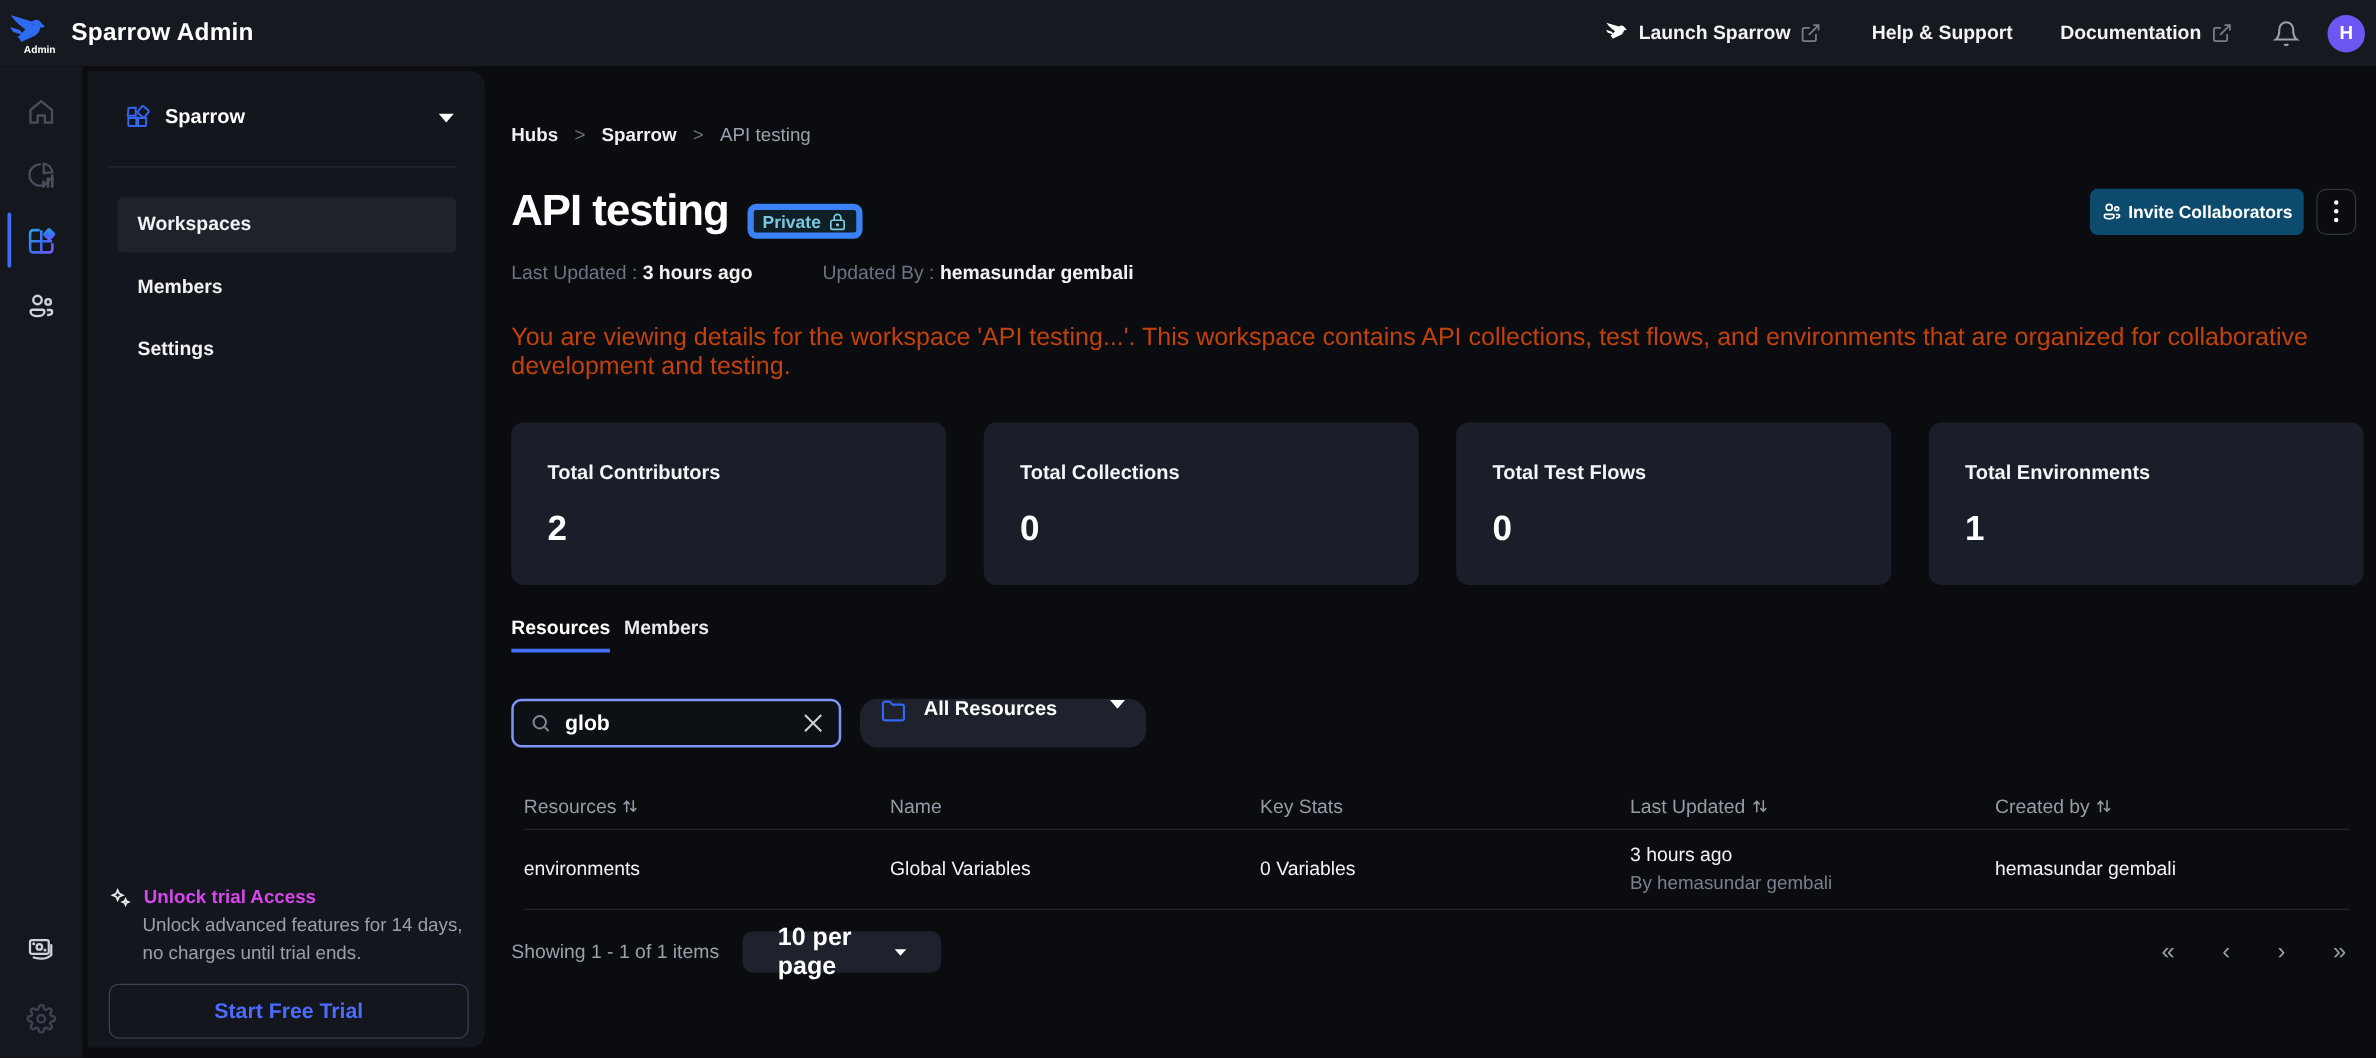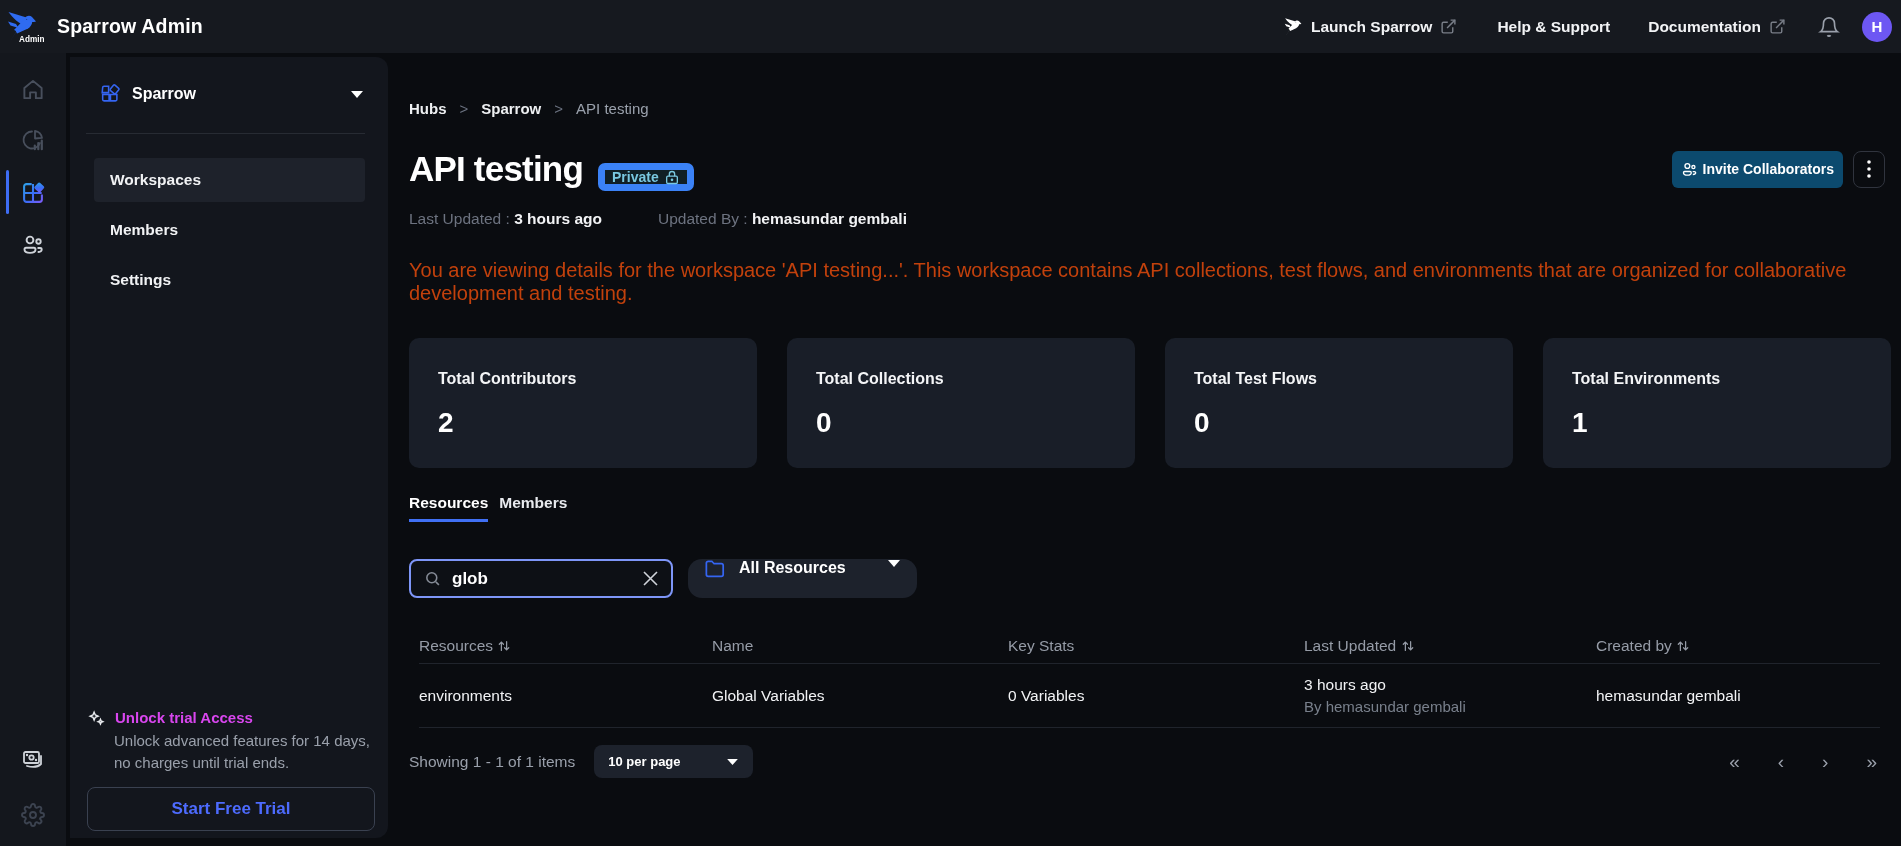--- a/index.html
+++ b/index.html
@@ -29,21 +29,21 @@
 .trialhead { display:flex; align-items:flex-start; gap:9px; font-size:15px; font-weight:700; color:#d946ef; }
 .trialdesc { color:#9aa0ab; font-size:15px; line-height:22px; margin:2px 0 0 27px; }
 .trialbtn { margin:13px 0 0 0px; width:288px; height:44px; border:1px solid #3a4150; border-radius:8px; display:flex; align-items:center; justify-content:center; color:#4d6bfe; font-size:17px; font-weight:600; }
 
 .main { position:absolute; top:53px; left:388px; width:1513px; height:793px; }
 .crumbs { margin:47px 0 0 21px; font-size:15px; color:#6b7280; display:flex; gap:13px; align-items:center; }
 .crumbs .w { color:#eef0f2; font-weight:600; }
 .crumbs .last { color:#9aa1ac; }
 .titlerow { margin:30px 16px 0 21px; display:flex; align-items:center; }
 h1 { font-size:35px; font-weight:700; letter-spacing:-0.8px; }
-.badge { margin-left:15px; margin-top:16px; display:flex; align-items:center; gap:5px; border:7px solid #3b82f6; background:#101f25; color:#79c8e0; font-size:14px; font-weight:600; padding:0 7px; height:28px; border-radius:7px; }
+.badge { margin-left:15px; margin-top:16px; display:flex; align-items:center; gap:5px; border:5px solid #3b82f6; background:#101f25; color:#79c8e0; font-size:14px; font-weight:600; padding:0 7px; height:28px; border-radius:7px; }
 .hdrbtns { margin-left:auto; display:flex; gap:10px; }
 .invite { height:37px; background:#0c4a6e; border-radius:6px; display:flex; align-items:center; gap:5px; padding:0 9px; font-size:14px; font-weight:600; color:#fff; }
 .kebab { width:32px; height:37px; border:1px solid #30343e; border-radius:8px; display:flex; align-items:center; justify-content:center; }
 .metarow { margin:19px 0 0 21px; font-size:15.5px; color:#6d7380; display:flex; gap:56px; }
 .metarow b { color:#f2f3f5; font-weight:700; }
 .desc { margin:31px 0 0 21px; font-size:20px; color:#c2410c; }
 .cards { margin:33px 0 0 21px; display:flex; gap:30px; }
 .card { width:348px; height:130px; background:#191e28; border-radius:10px; padding:32px 0 0 29px; }
 .card .ct { font-size:16px; font-weight:700; color:#f4f5f7; }
 .card .cv { font-size:28px; font-weight:700; margin-top:19px; }
@@ -56,21 +56,21 @@
 .search .x { margin-left:auto; }
 .dropdown { width:229px; height:39px; background:#1d222c; border-radius:14px; display:flex; align-items:flex-start; padding:0 16px; }
 .dropdown .dt { font-size:16px; font-weight:700; margin-left:13px; }
 .dropdown .caret { margin-left:auto; }
 table { border-collapse:collapse; margin:39px 0 0 31px; width:1461px; table-layout:fixed; }
 th { text-align:left; font-size:15.5px; font-weight:400; color:#969ca7; padding:0 0 8px 0; border-bottom:1px solid #20242c; }
 td { border-bottom:1px solid #20242c; padding:0; height:64px; font-size:15.5px; color:#f2f3f5; }
 .subtxt { color:#79808c; font-size:15px; margin-top:4px; }
 .footrow { margin:17px 0 0 21px; display:flex; align-items:center; }
 .showing { font-size:15.5px; color:#9aa0ab; }
-.pagepill { margin-left:19px; width:159px; height:33px; background:#1d222c; border-radius:8px; display:flex; align-items:center; padding:0 14px; font-size:13px; font-weight:700; }
+.pagepill { margin-left:19px; width:159px; height:33px; background:#1d222c; border-radius:8px; display:flex; align-items:center; padding:0 28px; font-size:20px; font-weight:700; }
 .pagepill .caret { margin-left:auto; }
 .pagers { margin-left:auto; margin-right:24px; display:flex; gap:38px; align-items:center; color:#9aa0ab; }
 </style>
 </head>
 <body>
 
 <div class="topbar">
   <div class="logo">
     <svg width="48" height="48" viewBox="0 0 48 48" style="margin:-1px 0 0 -14px">
       <path d="M8.5 10 C13 16.5 19 21.5 24.5 23.5 L26.5 15.5 Z" fill="#2f6bf0"></path>

